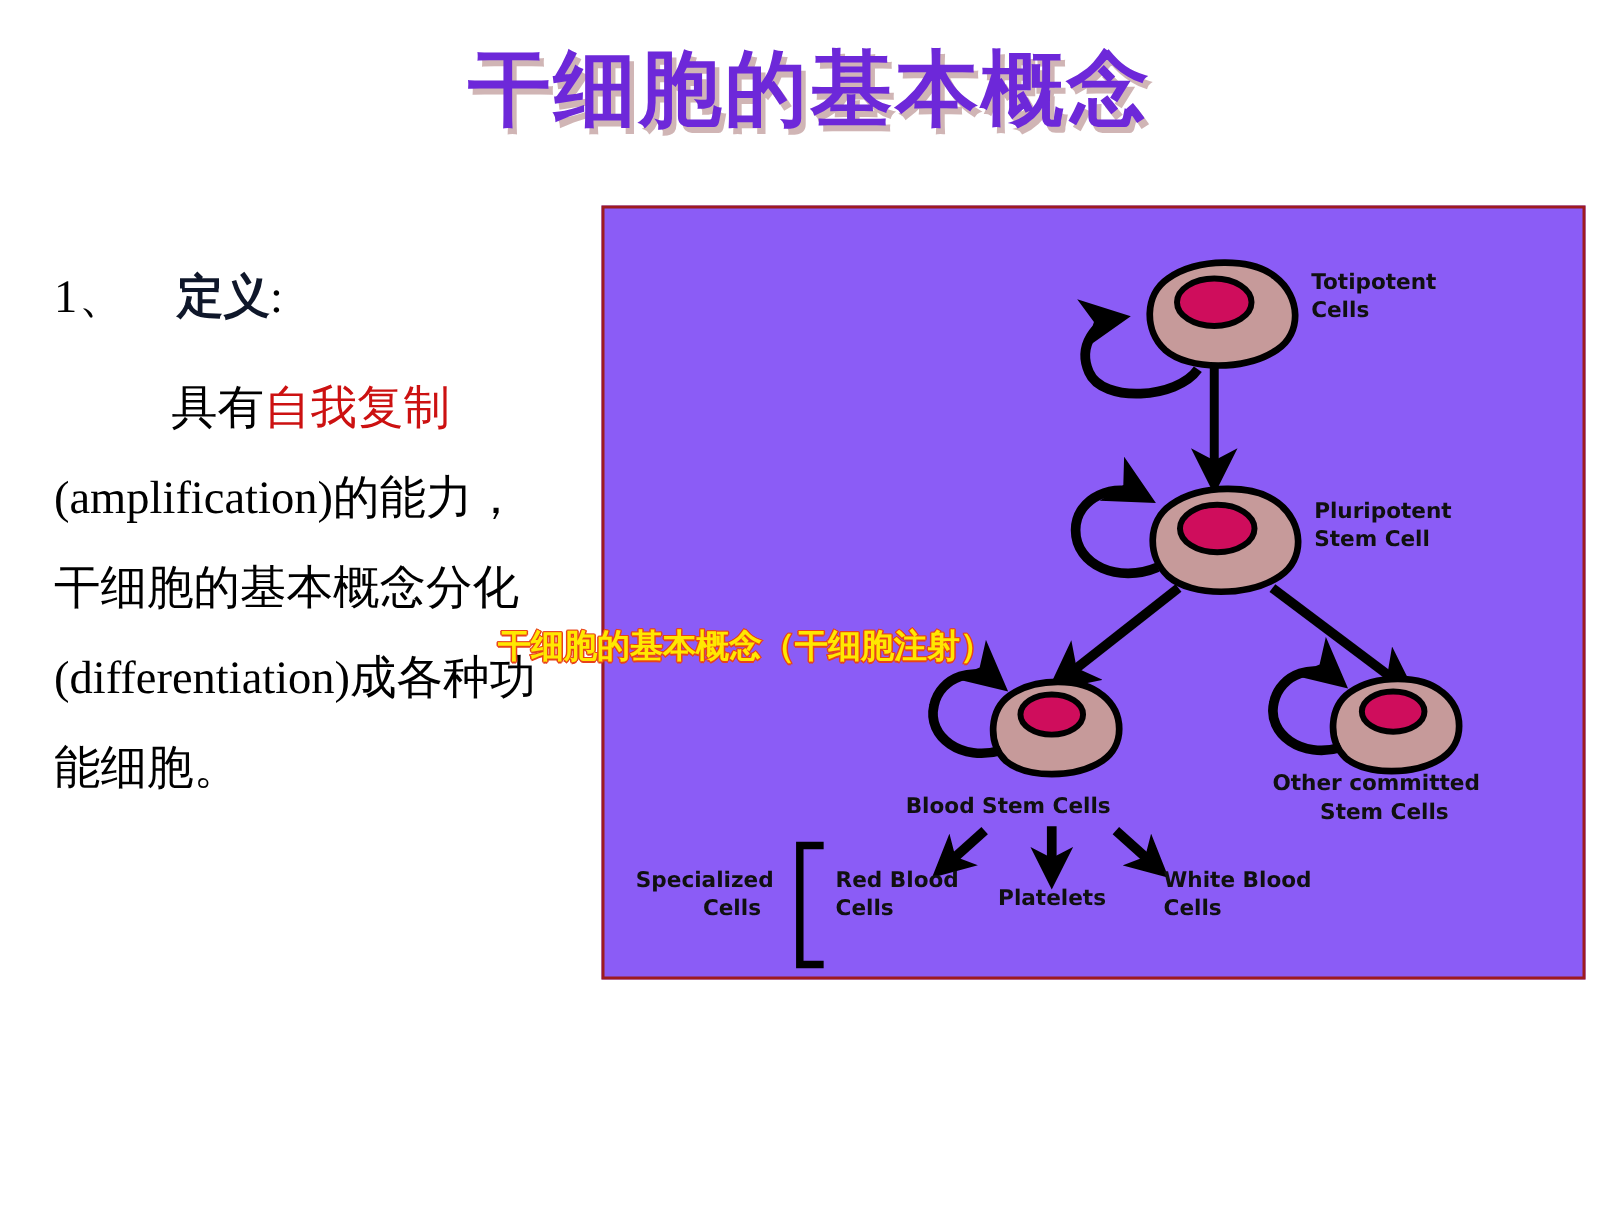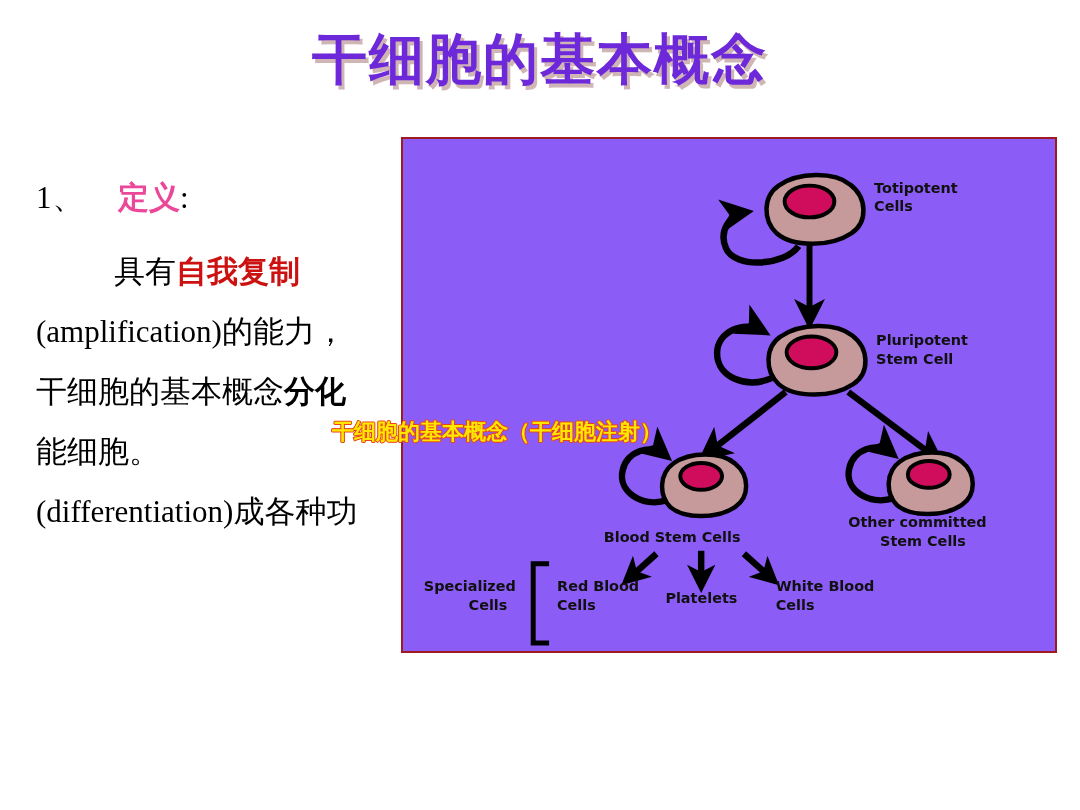--- a/index.html
+++ b/index.html
@@ -39,21 +39,21 @@
     left: 36px;
     top: 168px;
     width: 370px;
     color: #000000;
     font-size: 31px;
     line-height: 60px;
     font-family: "Liberation Serif", "DejaVu Serif", serif;
   }
   #definition-block .line { white-space: nowrap; }
   .kw-blue { color: #1c1cb4; font-weight: bold; }
-  .kw-red  { color: #cc1111; font-weight: bold; }
+  .kw-red  { color: #cc1111; font-weight: normal; }
   .num-lead { letter-spacing: 1px; }
   .indent2 { display: inline-block; width: 78px; }
   .latin { font-family: "Liberation Serif", "DejaVu Serif", serif; }
 
   
   #diagram-frame {
     position: absolute;
     left: 401px;
     top: 137px;
     width: 656px;
@@ -100,43 +100,43 @@
 </head>
 <body style="background: rgb(255, 255, 255);">
 
 <div id="slide-title" style="color: #6d28d9;">干细胞的基本概念</div>
 
 <div id="definition-block">
 
   <div class="line">
     <span class="num-lead">1、</span>
     <span style="display:inline-block;width:18px"></span>
-    <span class="kw-blue" style="color: #ec4899;">定义</span><span>:</span>
+    <span class="kw-blue" style="color: #0f172a;">定义</span><span>:</span>
   </div>
 
   <div class="line" style="height:14px"></div>
 
   <div class="line">
     <span class="indent2"></span><span>具有</span><span class="kw-red" style="color: rgb(204, 17, 17);">自我复制</span>
   </div>
 
   <div class="line">
     <span class="latin">(amplification)</span><span>的能力，</span>
   </div>
 
   <div class="line">
     <span>干细胞的基本概念</span><span class="kw-red" style="color: #000000;">分化</span>
   </div>
 
   <div class="line">
+    <span class="latin">(differentiation)</span><span>成各种功</span>
+  </div>
+
+  <div class="line">
     <span>能细胞。</span>
-  </div>
-
-  <div class="line">
-    <span class="latin">(differentiation)</span><span>成各种功</span>
   </div>
 
 </div>
 
 <div id="diagram-frame" style="border-color: rgb(158, 27, 32);">
   <svg id="diagram-svg" viewBox="0 0 656 516" preserveAspectRatio="none">
 
     <defs>
       <marker id="ahead" viewBox="0 0 10 10" refX="7" refY="5" markerWidth="5.2" markerHeight="5.2" orient="auto-start-reverse">
         <path d="M 0 0 L 10 5 L 0 10 L 2.6 5 z" fill="#000000"></path>

